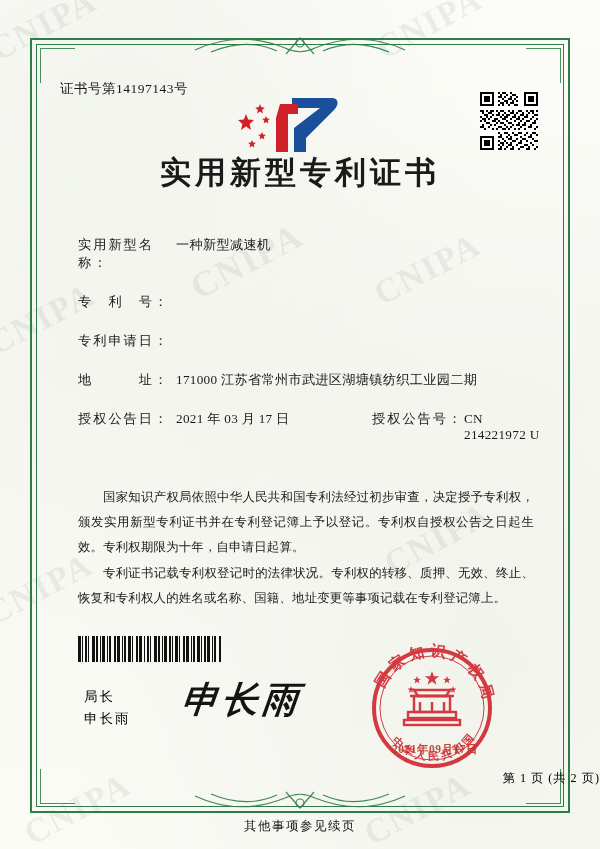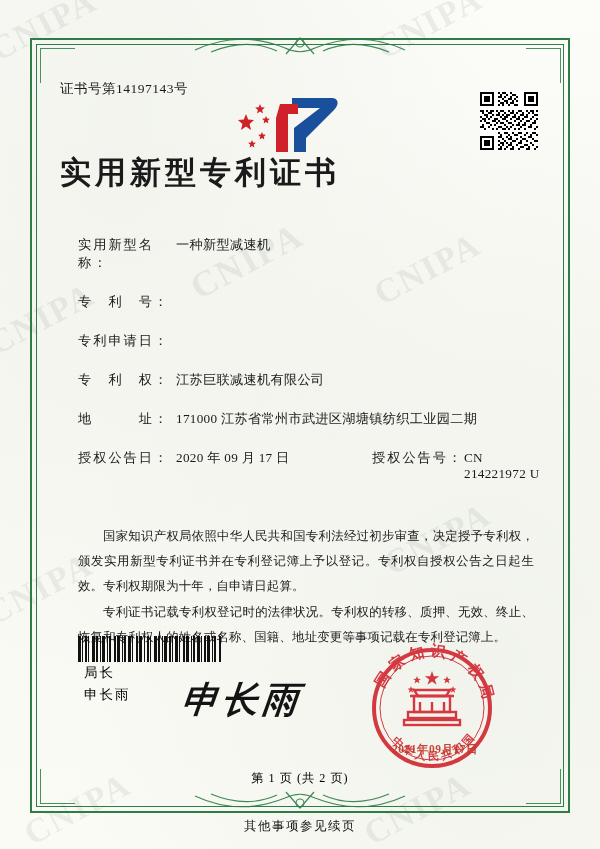--- a/index.html
+++ b/index.html
@@ -113,20 +113,21 @@
   .qr {
     position: absolute;
     right: 62px;
     top: 92px;
     width: 58px;
     height: 58px;
   }
 
   .title {
     margin-top: 54px;
+    text-align: center;
     font-size: 31px;
     font-weight: bold;
     letter-spacing: 4px;
     font-family: "Liberation Serif", "DejaVu Serif", serif;
   }
 
   .fields {
     margin-top: 42px;
     padding-left: 18px;
   }
@@ -182,21 +183,21 @@
   .barcode i {
     display: block;
     background: #111;
     height: 100%;
   }
 
   
   .sign-block {
     position: absolute;
     left: 84px;
-    top: 662px;
+    top: 686px;
     font-size: 13.5px;
     line-height: 1.65;
     letter-spacing: 2px;
   }
   .handwriting {
     position: absolute;
     left: 182px;
     top: 676px;
     font-size: 36px;
     font-family: "Liberation Serif", "DejaVu Serif", serif;
@@ -226,21 +227,21 @@
     letter-spacing: 0.5px;
     font-weight: bold;
     opacity: 0.92;
   }
 
   .page-num {
     position: absolute;
     left: 0;
     right: 0;
     top: 770px;
-    text-align: center;
+    text-align: right;
     font-size: 12.2px;
     letter-spacing: 1px;
   }
 
   .footer-note {
     position: absolute;
     left: 0;
     right: 0;
     top: 818px;
     text-align: center;
@@ -495,30 +496,26 @@
         <span class="field-label">实用新型名称：</span>
         <span class="field-value">一种新型减速机</span>
       </div>
       <div class="field-row">
         <span class="field-label">专　利　号：</span>
       </div>
       <div class="field-row">
         <span class="field-label">专利申请日：</span>
       </div>
       <div class="field-row">
-        <span class="field-label">专　利　权：</span>
-        <span class="field-value">江苏巨联减速机有限公司</span>
-      </div>
-      <div class="field-row">
         <span class="field-label">地　　　址：</span>
         <span class="field-value">171000 江苏省常州市武进区湖塘镇纺织工业园二期</span>
       </div>
       <div class="field-row two-col">
         <span class="field-label">授权公告日：</span>
-        <span class="field-value">2020 年 09 月 17 日</span>
+        <span class="field-value">2021 年 03 月 17 日</span>
         <span class="field-label2">授权公告号：</span>
         <span class="field-value2">CN 214221972 U</span>
       </div>
     </div>
 
     <div class="paragraphs">
       <p>国家知识产权局依照中华人民共和国专利法经过初步审查，决定授予专利权，颁发实用新型专利证书并在专利登记簿上予以登记。专利权自授权公告之日起生效。专利权期限为十年，自申请日起算。</p>
       <p>专利证书记载专利权登记时的法律状况。专利权的转移、质押、无效、终止、恢复和专利权人的姓名或名称、国籍、地址变更等事项记载在专利登记簿上。</p>
     </div>
   </div>

